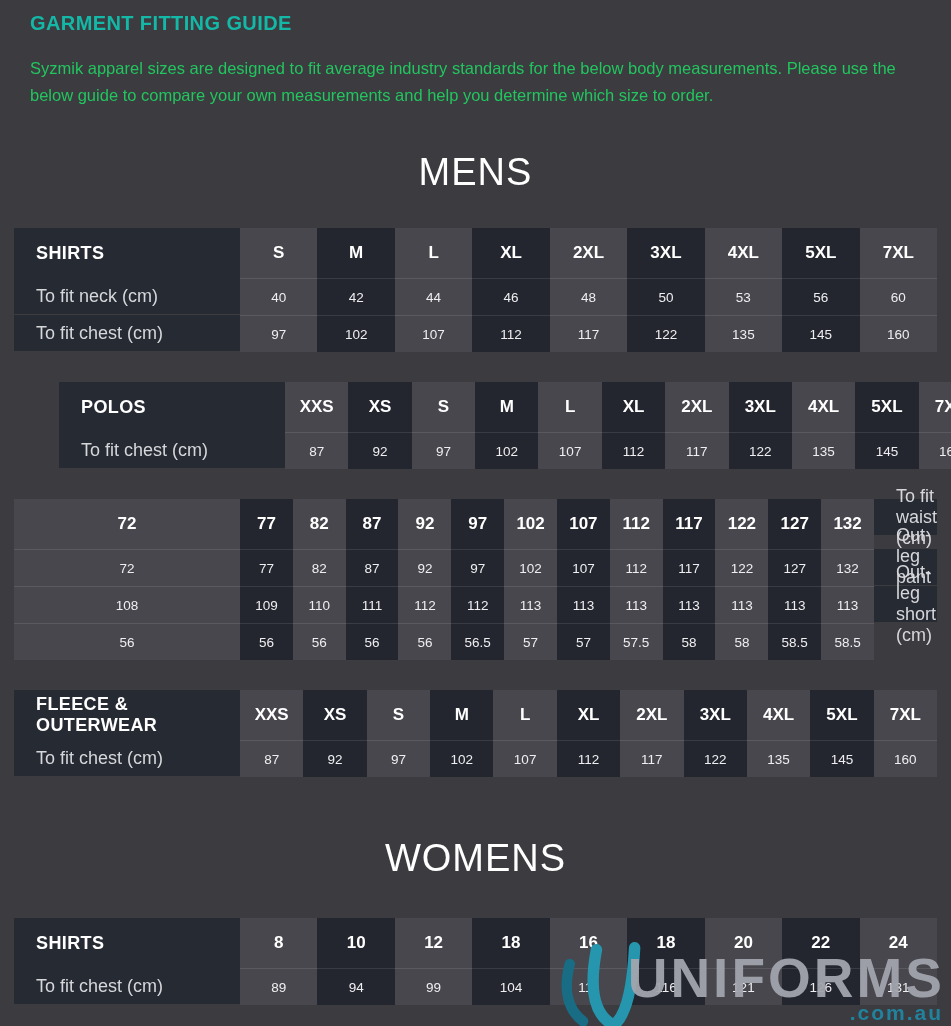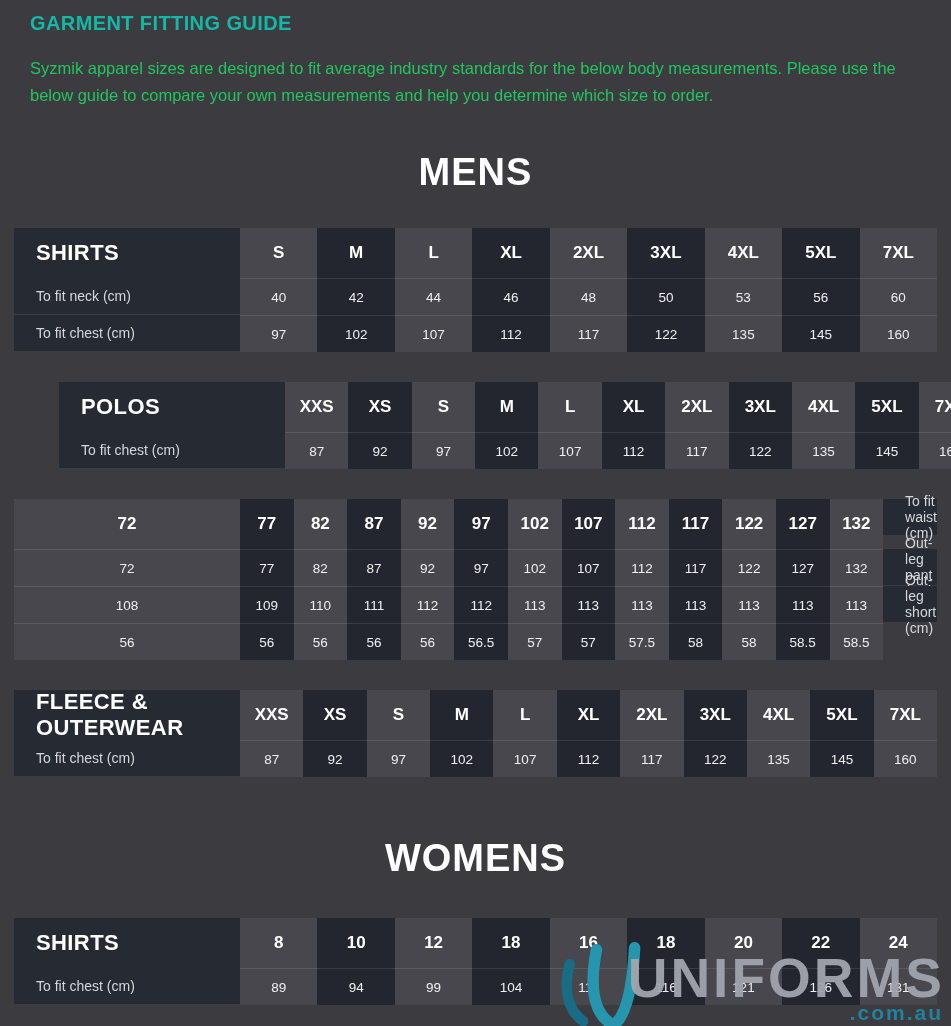--- a/index.html
+++ b/index.html
@@ -11,38 +11,38 @@
   }
   .top{padding:12px 30px 0 30px;}
   .guide-title{
     margin:0 0 20px 0;color:#14b8a6;font-size:20px;font-weight:bold;
     letter-spacing:0.4px;
   }
   .guide-desc{
     margin:0;color:#22c55e;font-size:16.5px;line-height:27px;max-width:905px;
   }
   .section-heading{
-    text-align:center;color:#ffffff;font-weight:700;font-size:38px;
+    text-align:center;color:#ffffff;font-weight:400;font-size:38px;
     letter-spacing:1px;margin:0;
   }
   .heading-mens{margin-top:42px;margin-bottom:34px;}
   .heading-womens{margin-top:60px;margin-bottom:38px;}
   .tables{padding:0 14px;display:flex;flex-direction:column;gap:30px;}
   .size-table{display:grid;width:923px;}
   .st-name{
-    background:#262a33;color:#ffffff;font-weight:bold;font-size:22px;
+    background:#262a33;color:#ffffff;font-weight:bold;font-size:18px;
     letter-spacing:0.4px;display:flex;align-items:center;padding-left:22px;
     height:50px;
   }
   .st-col-head{
     display:flex;align-items:center;justify-content:center;
     color:#ffffff;font-weight:bold;font-size:17px;height:50px;
   }
   .st-row-label{
-    background:#262a33;color:#d6d7db;font-size:14px;display:flex;
+    background:#262a33;color:#d6d7db;font-size:18px;display:flex;
     align-items:center;padding-left:22px;height:36px;
   }
   .st-cell{
     display:flex;align-items:center;justify-content:center;
     color:#efeff1;font-size:13.5px;height:36px;
     border-top:1px solid rgba(255,255,255,0.10);
   }
   .col-gray{background:#47474d;}
   .col-dark{background:#23262f;}
   

